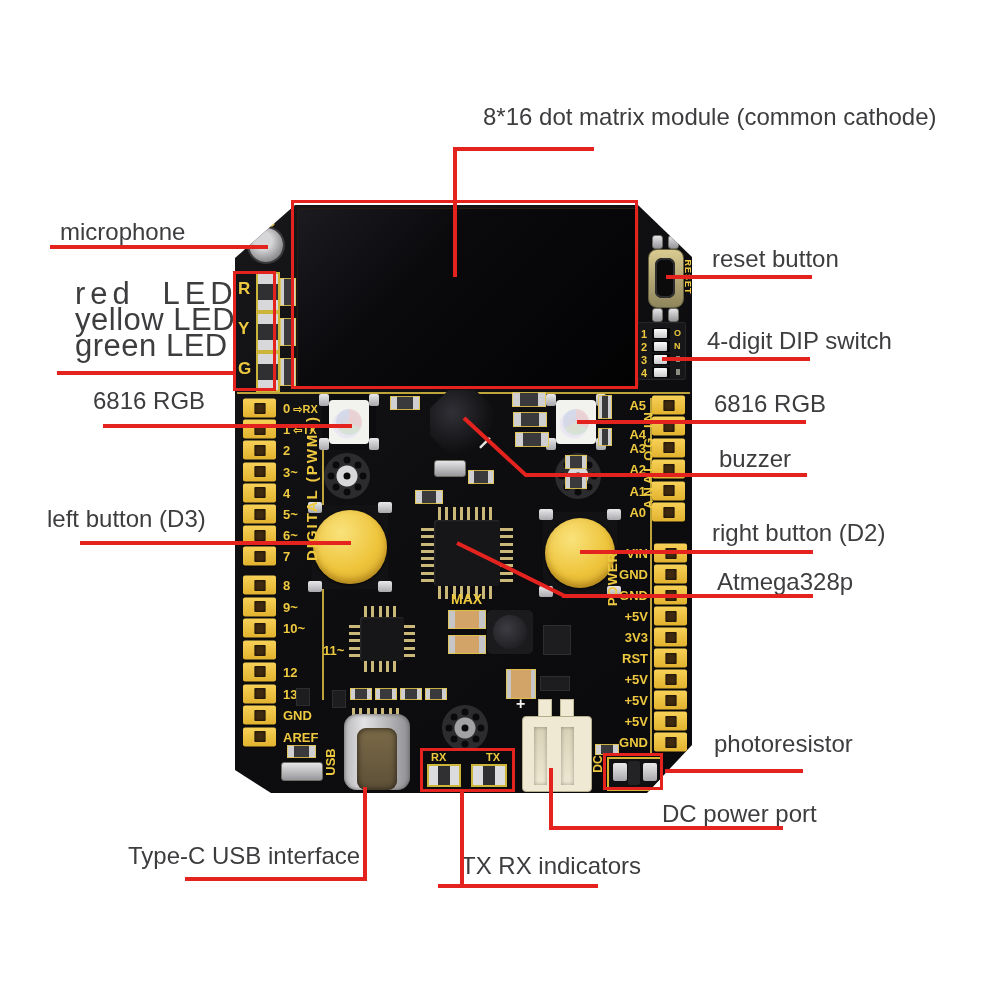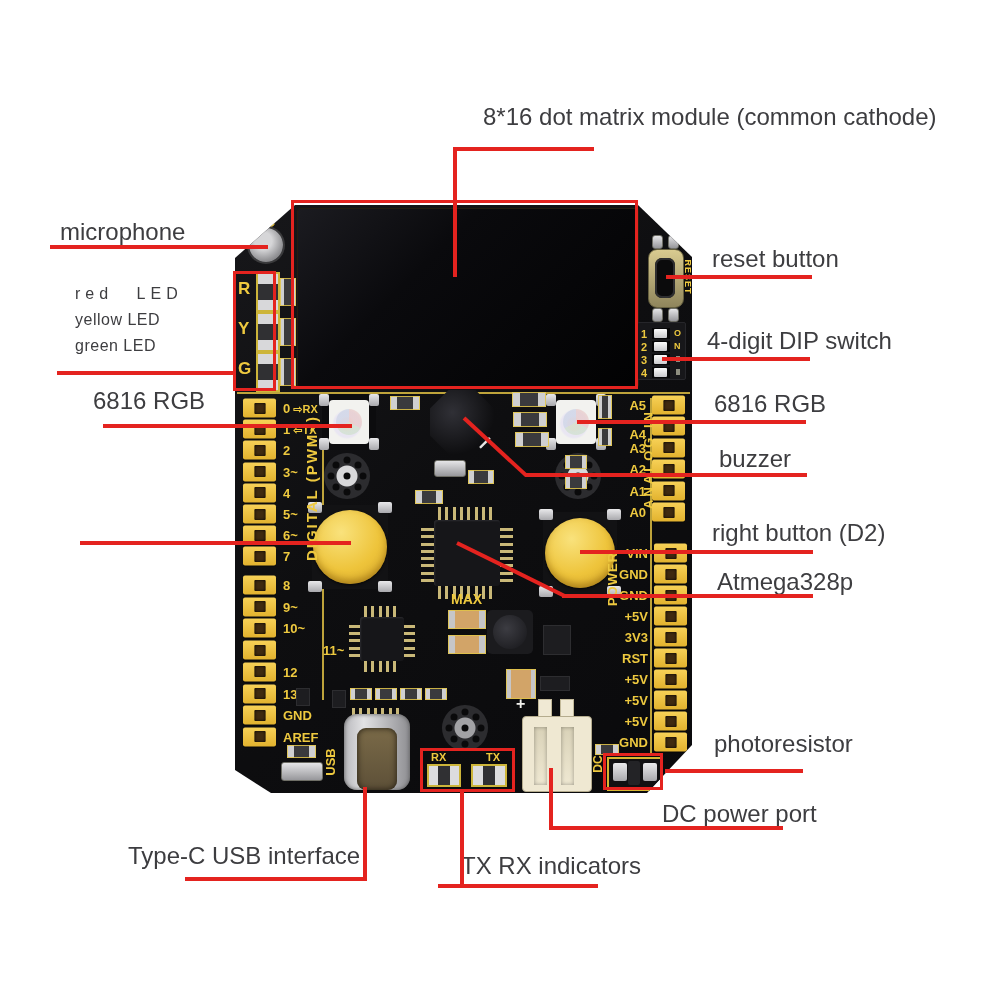--- a/index.html
+++ b/index.html
@@ -58,26 +58,27 @@
           background:linear-gradient(0deg,#d8d8da 0 28%,#303033 28% 72%,#d8d8da 72%);}
   .wtext{position:absolute;color:#f2f2ee;font-weight:bold;}
 </style>
 </head>
 <body>
 
 <div id="stage">
 
   <div class="callout" style="left:483px;top:103px">8*16 dot matrix module (common cathode)</div>
   <div class="callout" style="left:60px;top:218px">microphone</div>
-  <div class="callout" style="left:75px;top:281px;line-height:26px;font-size:16px">
+  <div class="callout" style="left:75px;top:281px;line-height:26px;font-size:31px">
     <div style="letter-spacing:5px;word-spacing:14px">red LED</div>
     <div style="letter-spacing:.5px">yellow LED</div>
     <div style="letter-spacing:.5px">green LED</div>
   </div>
   <div class="callout" style="left:93px;top:387px">6816 RGB</div>
+  <div class="callout" style="left:47px;top:505px">left button (D3)</div>
   <div class="callout" style="left:712px;top:245px">reset button</div>
   <div class="callout" style="left:707px;top:327px">4-digit DIP switch</div>
   <div class="callout" style="left:714px;top:390px">6816 RGB</div>
   <div class="callout" style="left:719px;top:445px">buzzer</div>
   <div class="callout" style="left:712px;top:519px">right button (D2)</div>
   <div class="callout" style="left:717px;top:568px">Atmega328p</div>
   <div class="callout" style="left:714px;top:730px">photoresistor</div>
   <div class="callout" style="left:128px;top:842px">Type-C USB interface</div>
   <div class="callout" style="left:662px;top:800px">DC power port</div>
   <div class="callout" style="left:461px;top:852px">TX RX indicators</div>

